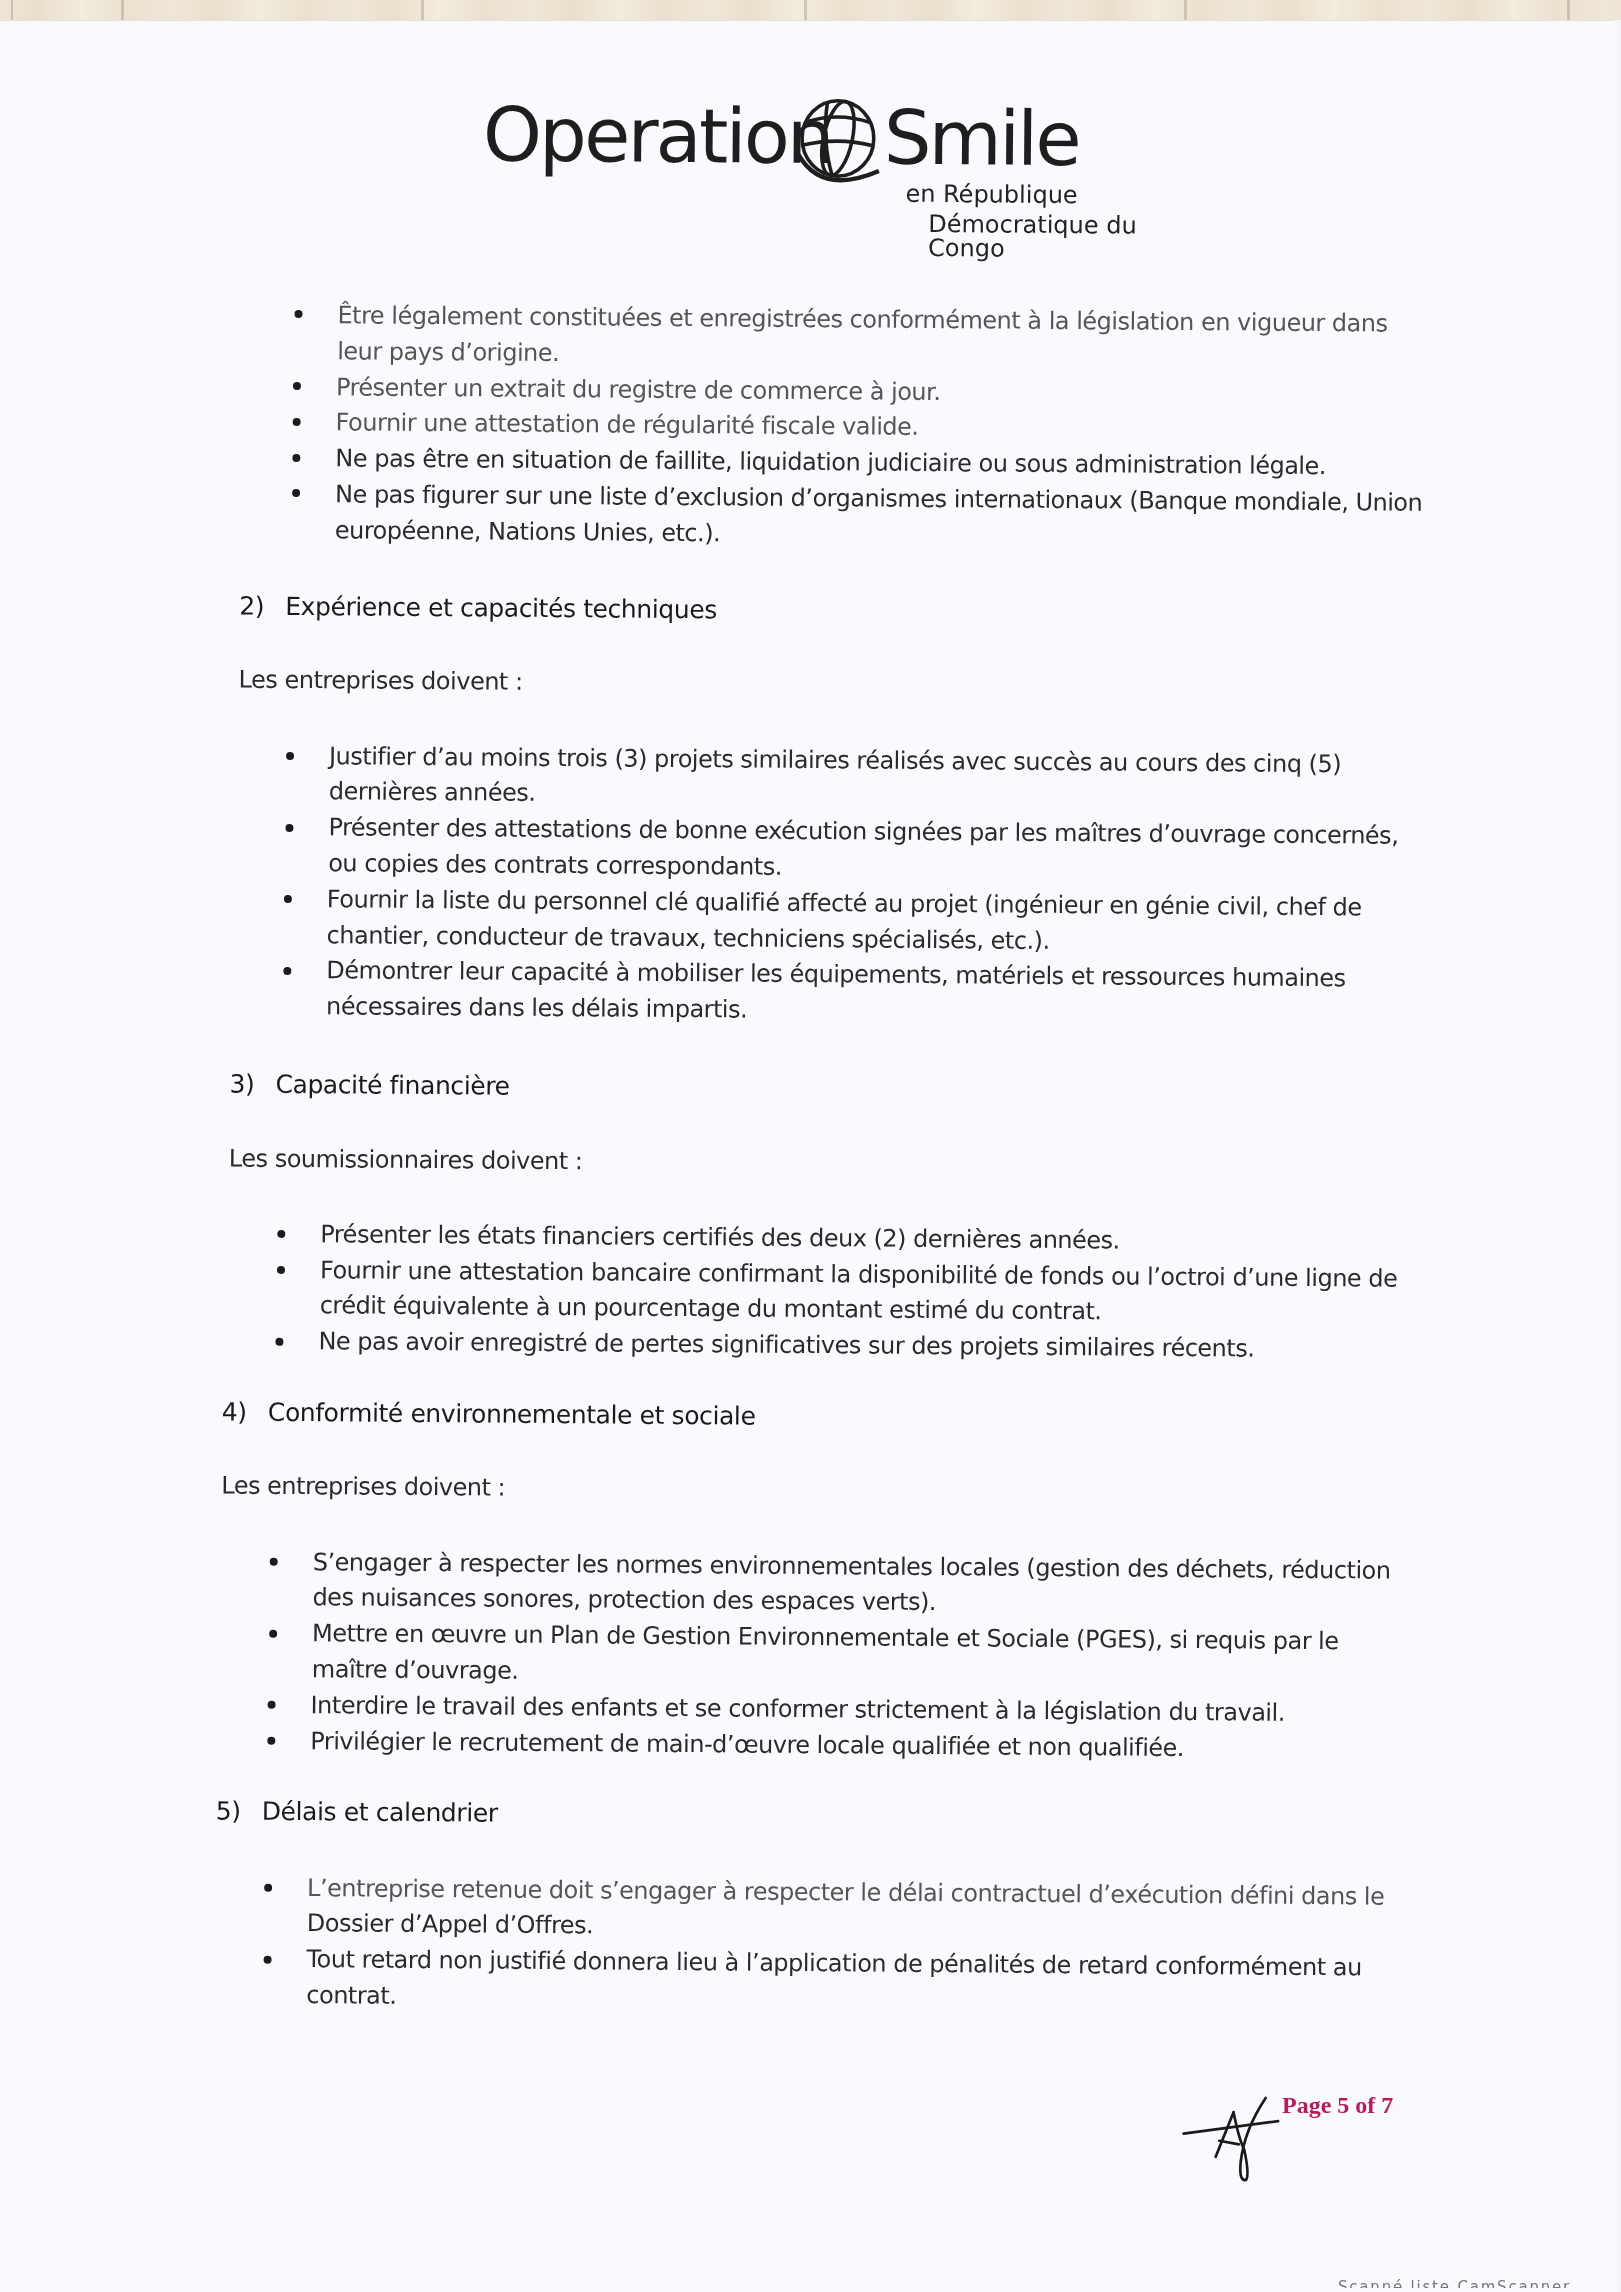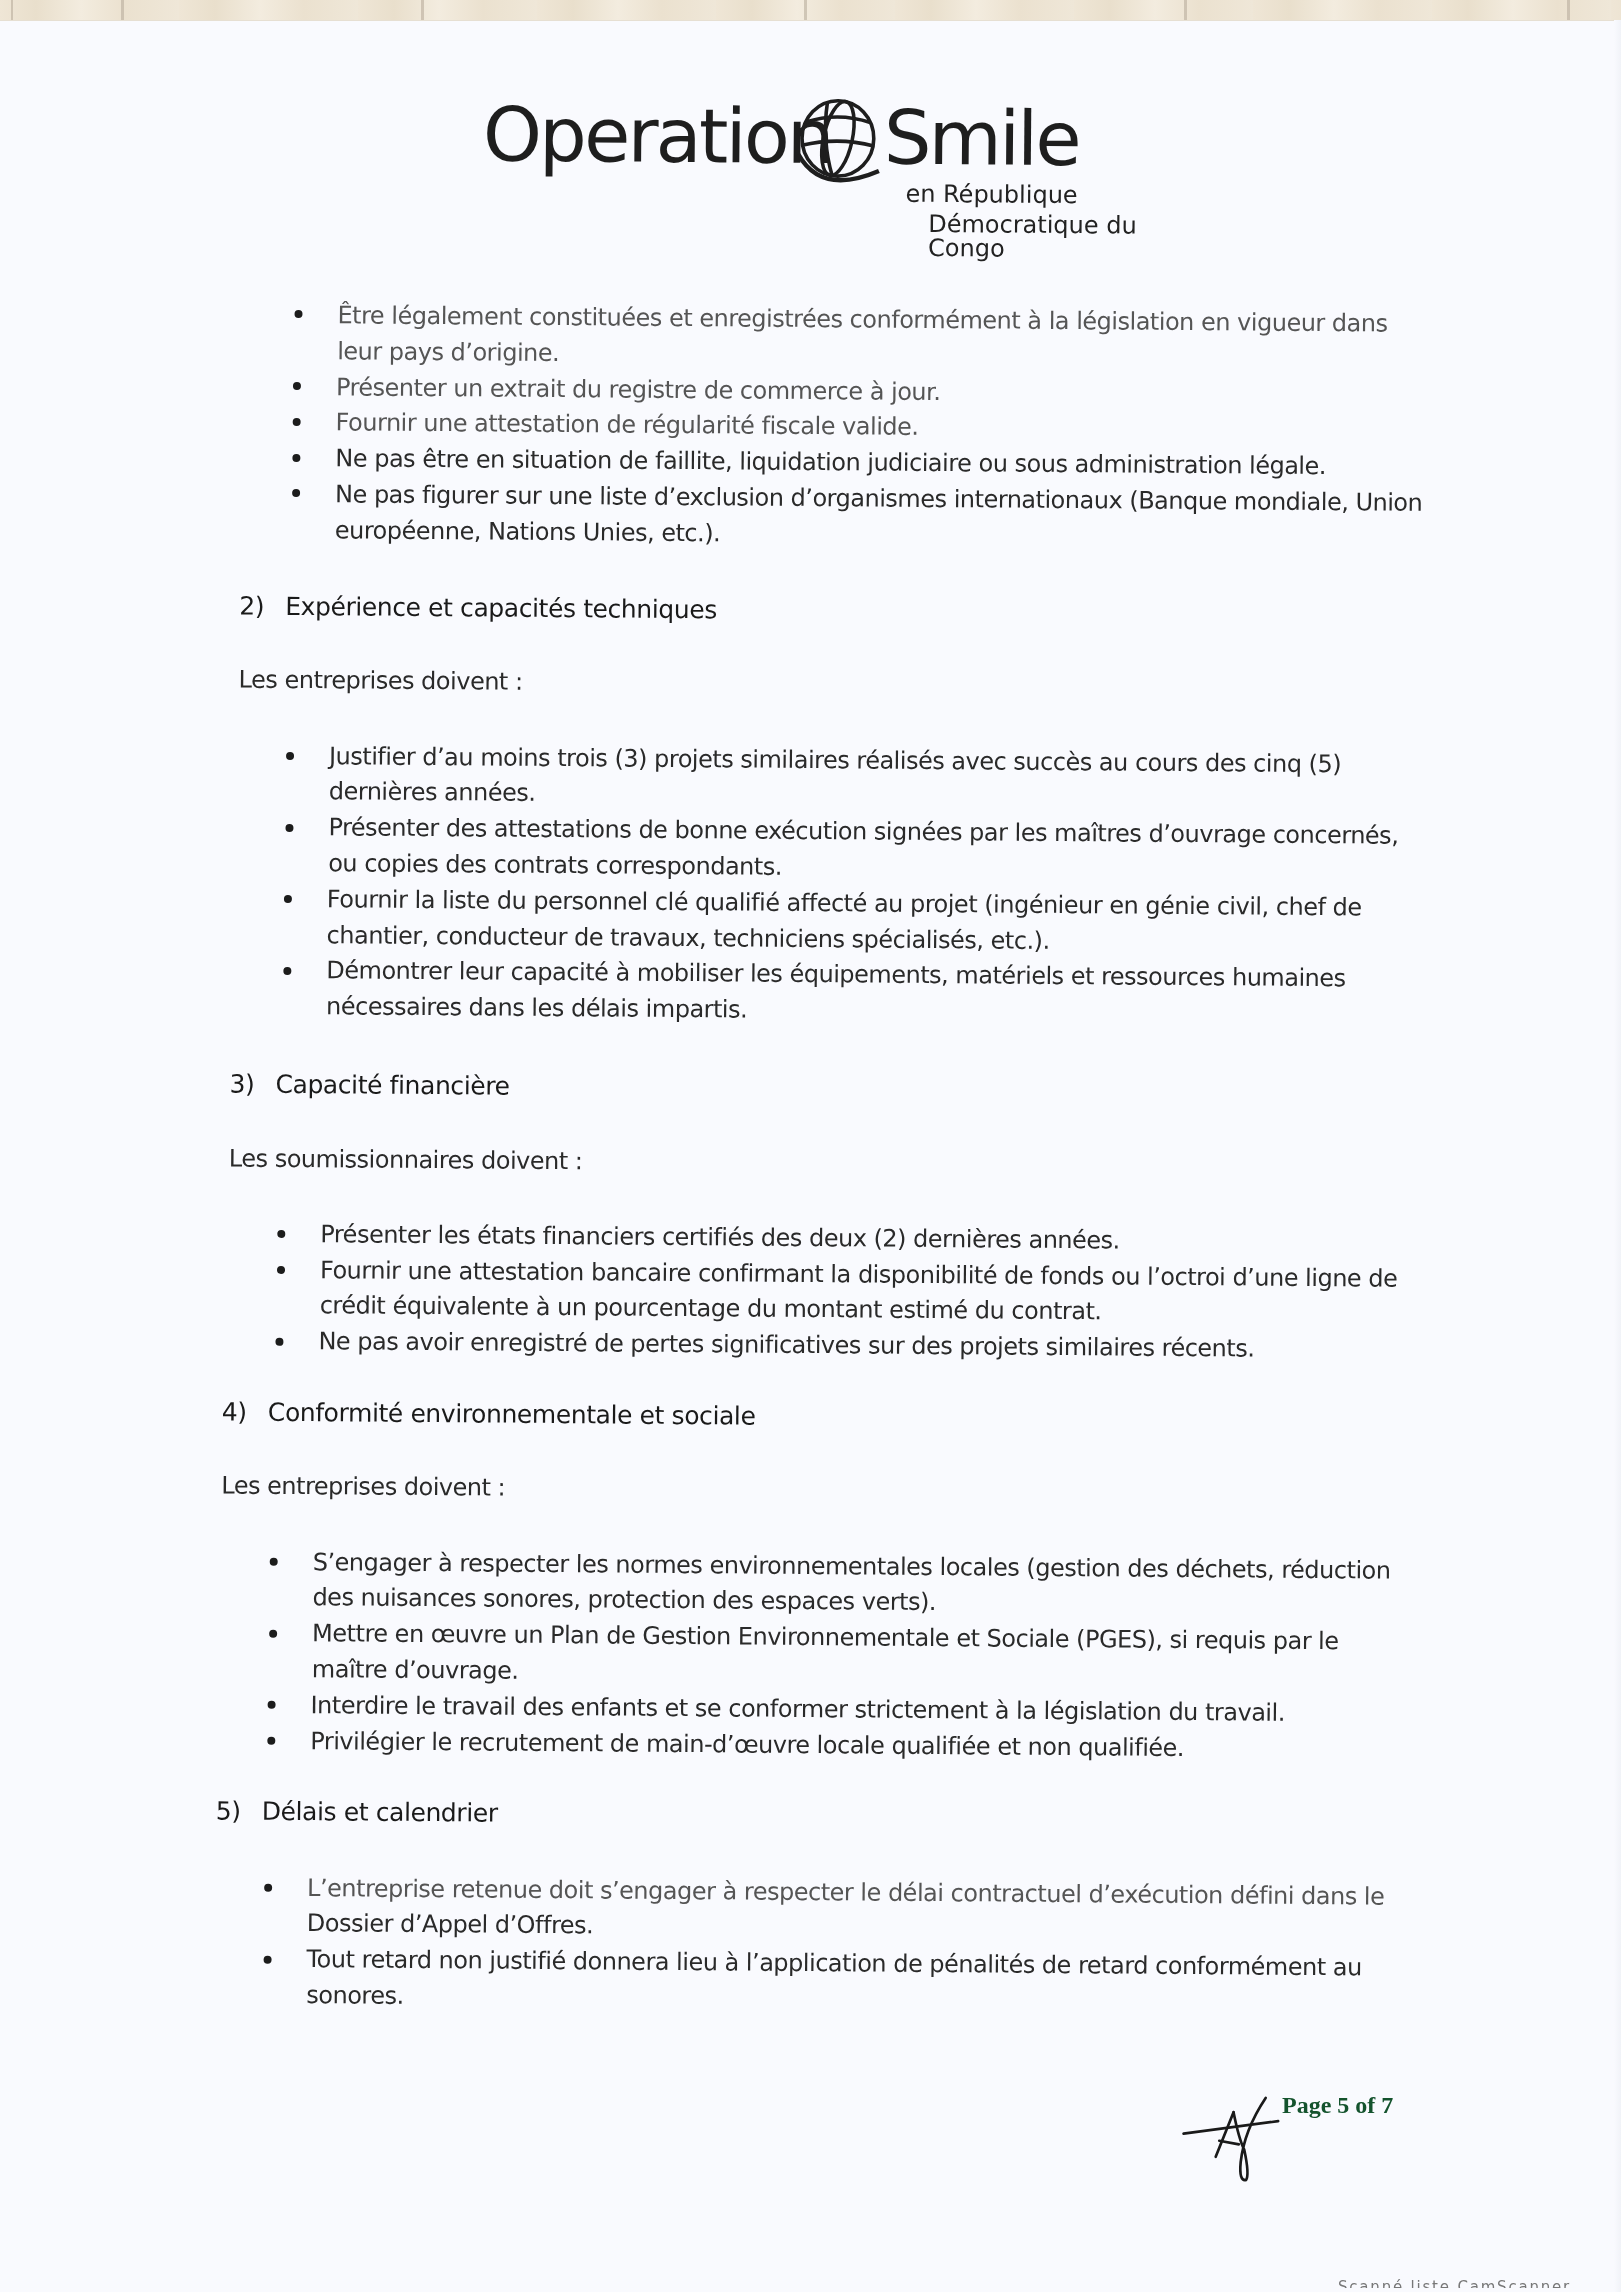--- a/index.html
+++ b/index.html
@@ -29,21 +29,21 @@
   .logo .sub1 { top: 81px; }
   .logo .sub2 { top: 111px; left: 446px; }
 
   
   .t { position: absolute; font-size: 24px; line-height: 36px; white-space: nowrap; letter-spacing: -0.5px; color: #2a2a2a; }
   .faded { color: #555; }
   .h { position: absolute; font-size: 25px; line-height: 36px; white-space: nowrap; letter-spacing: -0.4px; color: #1a1a1a; }
   .h .num { display: inline-block; width: 46px; }
   .bullet { position: absolute; width: 8px; height: 8px; border-radius: 50%; background: #1c1c1c; }
 
-  .footer-page { position: absolute; left: 1282px; top: 2092px; font-family: "Liberation Serif", serif; font-weight: bold; font-size: 24px; color: #14532d; }
+  .footer-page { position: absolute; left: 1282px; top: 2092px; font-family: "Liberation Serif", serif; font-weight: bold; font-size: 24px; color: #be185d; }
   .signature { position: absolute; left: 1180px; top: 2094px; width: 116px; height: 90px; }
   .camscanner { position: absolute; left: 1338px; top: 2275px; font-size: 15px; color: #777; letter-spacing: 1.8px; white-space: nowrap; height: 12.5px; overflow: hidden; line-height: 25px; }
 </style>
 </head>
 <body>
 
 <div class="scan-strip">
   <div class="seam" style="left:10.7px"></div>
   <div class="seam" style="left:121px"></div>
   <div class="seam" style="left:421px"></div>
@@ -178,21 +178,21 @@
     </div>
 
     <div>
       <span class="bullet" style="left:270px;top:1888px"></span>
       <span class="t faded" style="left:313px;top:1874px">L’entreprise retenue doit s’engager à respecter le délai contractuel d’exécution défini dans le</span>
       <span class="t" style="left:313px;top:1909px">Dossier d’Appel d’Offres.</span>
     </div>
     <div>
       <span class="bullet" style="left:270px;top:1960px"></span>
       <span class="t" style="left:313px;top:1945px">Tout retard non justifié donnera lieu à l’application de pénalités de retard conformément au</span>
-      <span class="t" style="left:313px;top:1981px">sonores.</span>
+      <span class="t" style="left:313px;top:1981px">contrat.</span>
     </div>
   </div>
 </div>
 
 <svg class="signature" viewBox="0 0 130 100">
   <g fill="none" stroke="#1a1a1a" stroke-width="3" stroke-linecap="round">
     <path d="M4 44 L110 30"></path>
     <path d="M40 70 L60 20"></path>
     <path d="M60 20 Q66 50 72 62 Q78 90 74 96 Q66 98 68 76 Q72 40 96 4"></path>
     <path d="M44 52 L66 56"></path>

